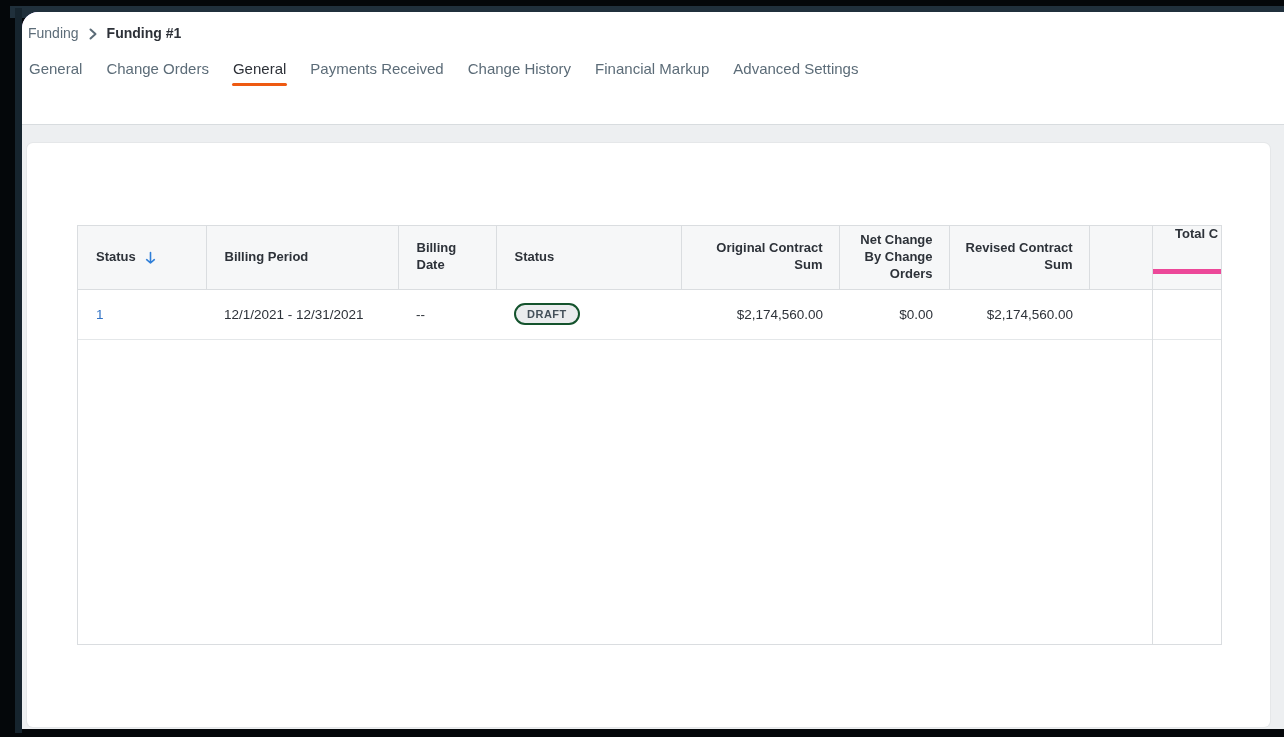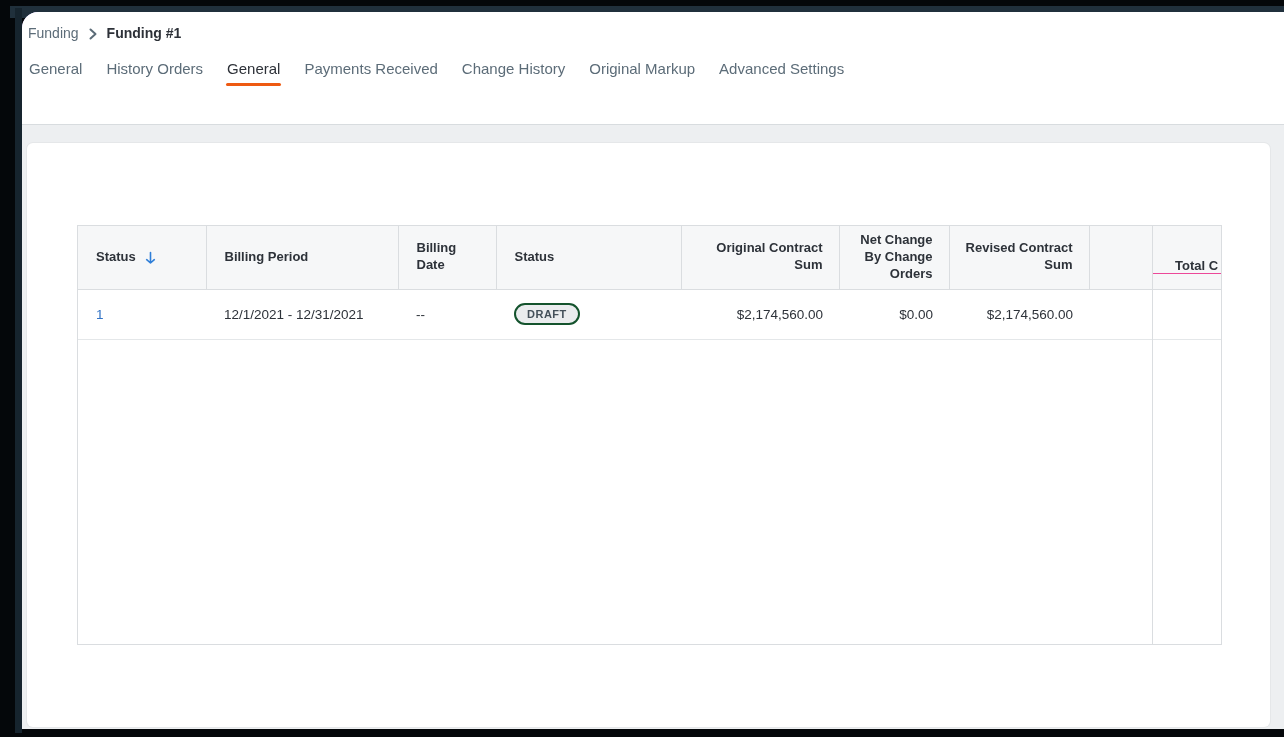--- a/index.html
+++ b/index.html
@@ -92,22 +92,22 @@
     border:2px solid #14532d; border-radius:11px;
     font-size:11px; font-weight:700; letter-spacing:.5px; color:#44505a;
   }
 
   
   .pinned-col {
     position:absolute; top:0; right:0; bottom:0; width:69px;
     border-left:1px solid #dadde0; overflow:hidden; pointer-events:none;
   }
   .pinned-header {
-    height:48px; background:#f6f7f8; border-bottom:1px solid #ec4899;
-    display:flex; align-items:flex-end; padding-left:22px;
+    height:48px; background:#f6f7f8; border-bottom:5px solid #ec4899;
+    display:flex; align-items:flex-start; padding-left:22px;
     font-size:13px; font-weight:700; color:#2d3239; white-space:nowrap;
   }
 </style>
 </head>
 <body>
 
 <div class="stage">
   <div class="chrome-band"></div>
   <div class="left-band"></div>
 
@@ -120,25 +120,25 @@
           <svg width="10" height="12" viewBox="0 0 10 12">
               <path d="M2.5 1.5L7.5 6l-5 4.5" stroke="#5c6c78" stroke-width="2" fill="none" stroke-linecap="round" stroke-linejoin="round"></path>
             </svg>
         </span>
         <span class="crumb-current">Funding #1</span>
       </div>
 
 
       <nav class="tabs">
         <span class="tab">General</span>
-        <span class="tab">History Orders</span>
+        <span class="tab">Change Orders</span>
         <span class="tab active">General</span>
         <span class="tab">Payments Received</span>
         <span class="tab">Change History</span>
-        <span class="tab">Original Markup</span>
+        <span class="tab">Financial Markup</span>
         <span class="tab">Advanced Settings</span>
       </nav>
     </header>
 
     <div class="content">
       <section class="card">
 
 
         <div class="table-wrap">
           <table class="grid">

